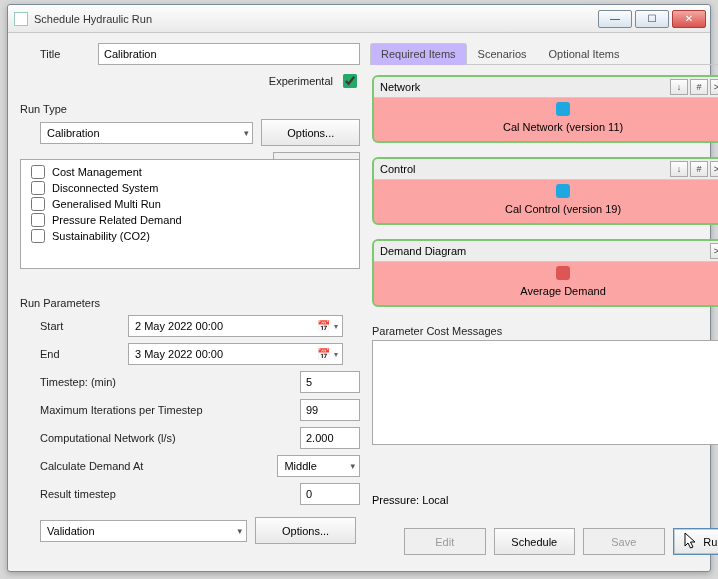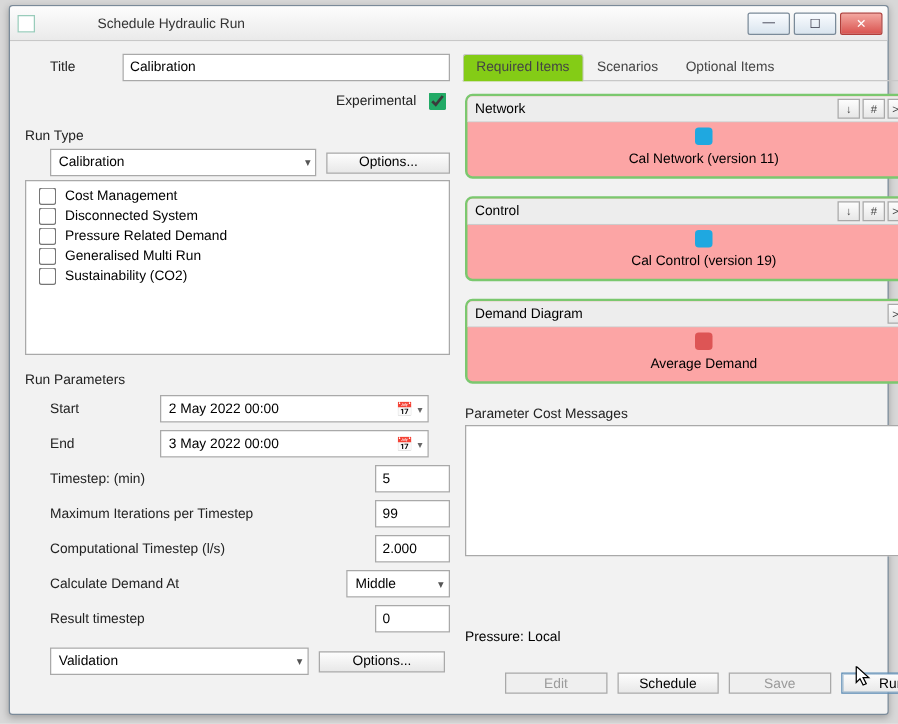--- a/index.html
+++ b/index.html
@@ -2,60 +2,60 @@
 <html><head>
 <meta charset="utf-8">
 <style>
   * { box-sizing: border-box; font-family: "Segoe UI", Tahoma, sans-serif; font-size: 11px; }
   body { margin: 0; background: #d8d8d8; width: 718px; height: 579px; overflow: hidden; }
   .window { position: absolute; left: 7px; top: 4px; width: 704px; height: 568px;
             background: #f2f2f2; border: 1px solid #7a8a99; border-radius: 3px;
             box-shadow: 0 2px 6px rgba(0,0,0,.25); display: flex; flex-direction: column; }
   .titlebar { height: 28px; background: linear-gradient(#fdfdfd,#eaeaea);
               border-bottom: 1px solid #c8c8c8; display: flex; align-items: center;
-              padding: 0 4px 0 6px; border-radius: 3px 3px 0 0; gap: 44px; }
+              padding: 0 4px 0 6px; border-radius: 3px 3px 0 0; }
   .titlebar .app-icon { width:14px; height:14px; background:#fff; border:1px solid #9cb; margin-right:6px; }
   .titlebar .title { flex:1; color:#333; }
   .win-btns { display:flex; gap:3px; }
   .win-btn { width:34px; height:18px; border:1px solid #7a8a99; border-radius:2px;
              background:linear-gradient(#fafcff,#d9e4ee); display:flex; align-items:center;
              justify-content:center; color:#334; font-size:10px; cursor:default; }
   .win-btn.close { background:linear-gradient(#f3a7a0,#d9534f); color:#fff; border-color:#b03e3a;}
   .content { flex:1; padding:10px 12px 12px 12px; display:flex; gap:10px; }
   .left { width: 340px; display:flex; flex-direction:column; }
   .right { flex:1; display:flex; flex-direction:column; }
   .row { display:flex; align-items:center; margin-bottom:6px; gap:8px;margin-left:20px; }
   .lbl { color:#222; }
   input[type=text], .text-like { height:22px; border:1px solid #a9a9a9; background:#fff; padding:0 5px; }
   .title-input { flex:1; }
   .exp-row { justify-content:flex-end; gap:6px; margin-bottom:10px; }
   .chk { width:14px; height:14px; accent-color:#2a6; }
   .group-label { margin-top:2px; margin-bottom:4px; }
   .combo { width:225px; height:22px; border:1px solid #a9a9a9; background:#fff;
            display:flex; align-items:center; justify-content:space-between; padding:0 4px 0 6px; }
   .combo .caret { font-size:9px; color:#555; }
-  .btn { height:17px; border:1px solid #a9a9a9; background:linear-gradient(#fdfdfd,#e8e8e8);
+  .btn { height:27px; border:1px solid #a9a9a9; background:linear-gradient(#fdfdfd,#e8e8e8);
          padding:0 26px; min-width:68px; display:inline-flex; align-items:center; justify-content:center;
          cursor:default; }
   .btn.disabled { color:#9a9a9a; background:#efefef; }
-  .opts-list { border:1px solid #a9a9a9; background:#fff; height:140px; padding:4px 6px;
+  .opts-list { border:1px solid #a9a9a9; background:#fff; height:110px; padding:4px 6px;
                overflow:auto; margin-top:6px; }
   .opts-list label { display:flex; align-items:center; gap:4px; height:16px; }
-  .sec-label { margin-top:14px; margin-bottom:6px; }
+  .sec-label { margin-top:28px; margin-bottom:6px; }
   .date-row .lbl { width:80px; }
   .date-input { width:215px; height:22px; border:1px solid #a9a9a9; background:#fff;
                 display:flex; align-items:center; justify-content:space-between; padding:0 4px 0 6px; }
   .date-input .cal { font-size:11px; color:#666; display:flex; align-items:center; gap:3px; }
   .num-row .lbl { width:260px; }
   .num-row input { width:60px; }
   .bottom-combo { width:207px; }
   .tabs { display:flex; border-bottom:1px solid #c8c8c8; }
   .tab { padding:4px 10px 5px 10px; border:1px solid transparent; border-bottom:none;
          margin-bottom:-1px; color:#444; cursor:default; }
-  .tab.active { border-color:#c8c8c8; background:#84cc16; border-radius:3px 3px 0 0; }
+  .tab.active { border-color:#c8c8c8; background:#c4b5fd; border-radius:3px 3px 0 0; }
   .tab-body { flex:1; padding:10px 2px 4px 2px; display:flex; flex-direction:column; gap:14px; }
   .req-box { border:2px solid #7bc86f; border-radius:6px; background:#fca5a5; }
   .req-head { display:flex; align-items:center; justify-content:space-between;
               background:#ededed; border-bottom:1px solid #ccc; padding:2px 4px 2px 6px;
               border-radius:4px 4px 0 0; }
   .mini-btns { display:flex; gap:2px; }
   .mini { width:18px; height:16px; border:1px solid #a9a9a9; background:linear-gradient(#fdfdfd,#e7e7e7);
           font-size:9px; display:flex; align-items:center; justify-content:center; color:#444; }
   .req-body { padding:4px 6px 8px 6px; display:flex; align-items:center; gap:5px;flex-direction:column; }
   .node-icon { width:14px; height:14px; border-radius:3px; display:inline-block; }
@@ -115,25 +115,25 @@
         <label>
             <input type="checkbox" class="chk" style="">
             <span>Cost Management</span>
           </label>
         <label>
             <input type="checkbox" class="chk" style="">
             <span>Disconnected System</span>
           </label>
         <label>
             <input type="checkbox" class="chk" style="">
+            <span>Generalised Multi Run</span>
+          </label>
+        <label>
+            <input type="checkbox" class="chk" style="">
             <span>Pressure Related Demand</span>
-          </label>
-        <label>
-            <input type="checkbox" class="chk" style="">
-            <span>Generalised Multi Run</span>
           </label>
         <label>
             <input type="checkbox" class="chk" style="">
             <span>Sustainability (CO2)</span>
           </label>
       </div>
 
       <div class="lbl sec-label">Run Parameters</div>
 
       <div class="row date-row">
@@ -154,21 +154,21 @@
 
       <div class="row num-row">
         <span class="lbl">Timestep: (min)</span>
         <input type="text" value="5" style="">
       </div>
       <div class="row num-row">
         <span class="lbl">Maximum Iterations per Timestep</span>
         <input type="text" value="99" style="">
       </div>
       <div class="row num-row">
-        <span class="lbl">Computational Timestep (l/s)</span>
+        <span class="lbl">Computational Network (l/s)</span>
         <input type="text" value="2.000" style="">
       </div>
       <div class="row num-row">
         <span class="lbl">Calculate Demand At</span>
         <div class="combo" style="width:92px">
           <span>Middle</span>
           <span class="caret">▾</span>
         </div>
       </div>
       <div class="row num-row">

